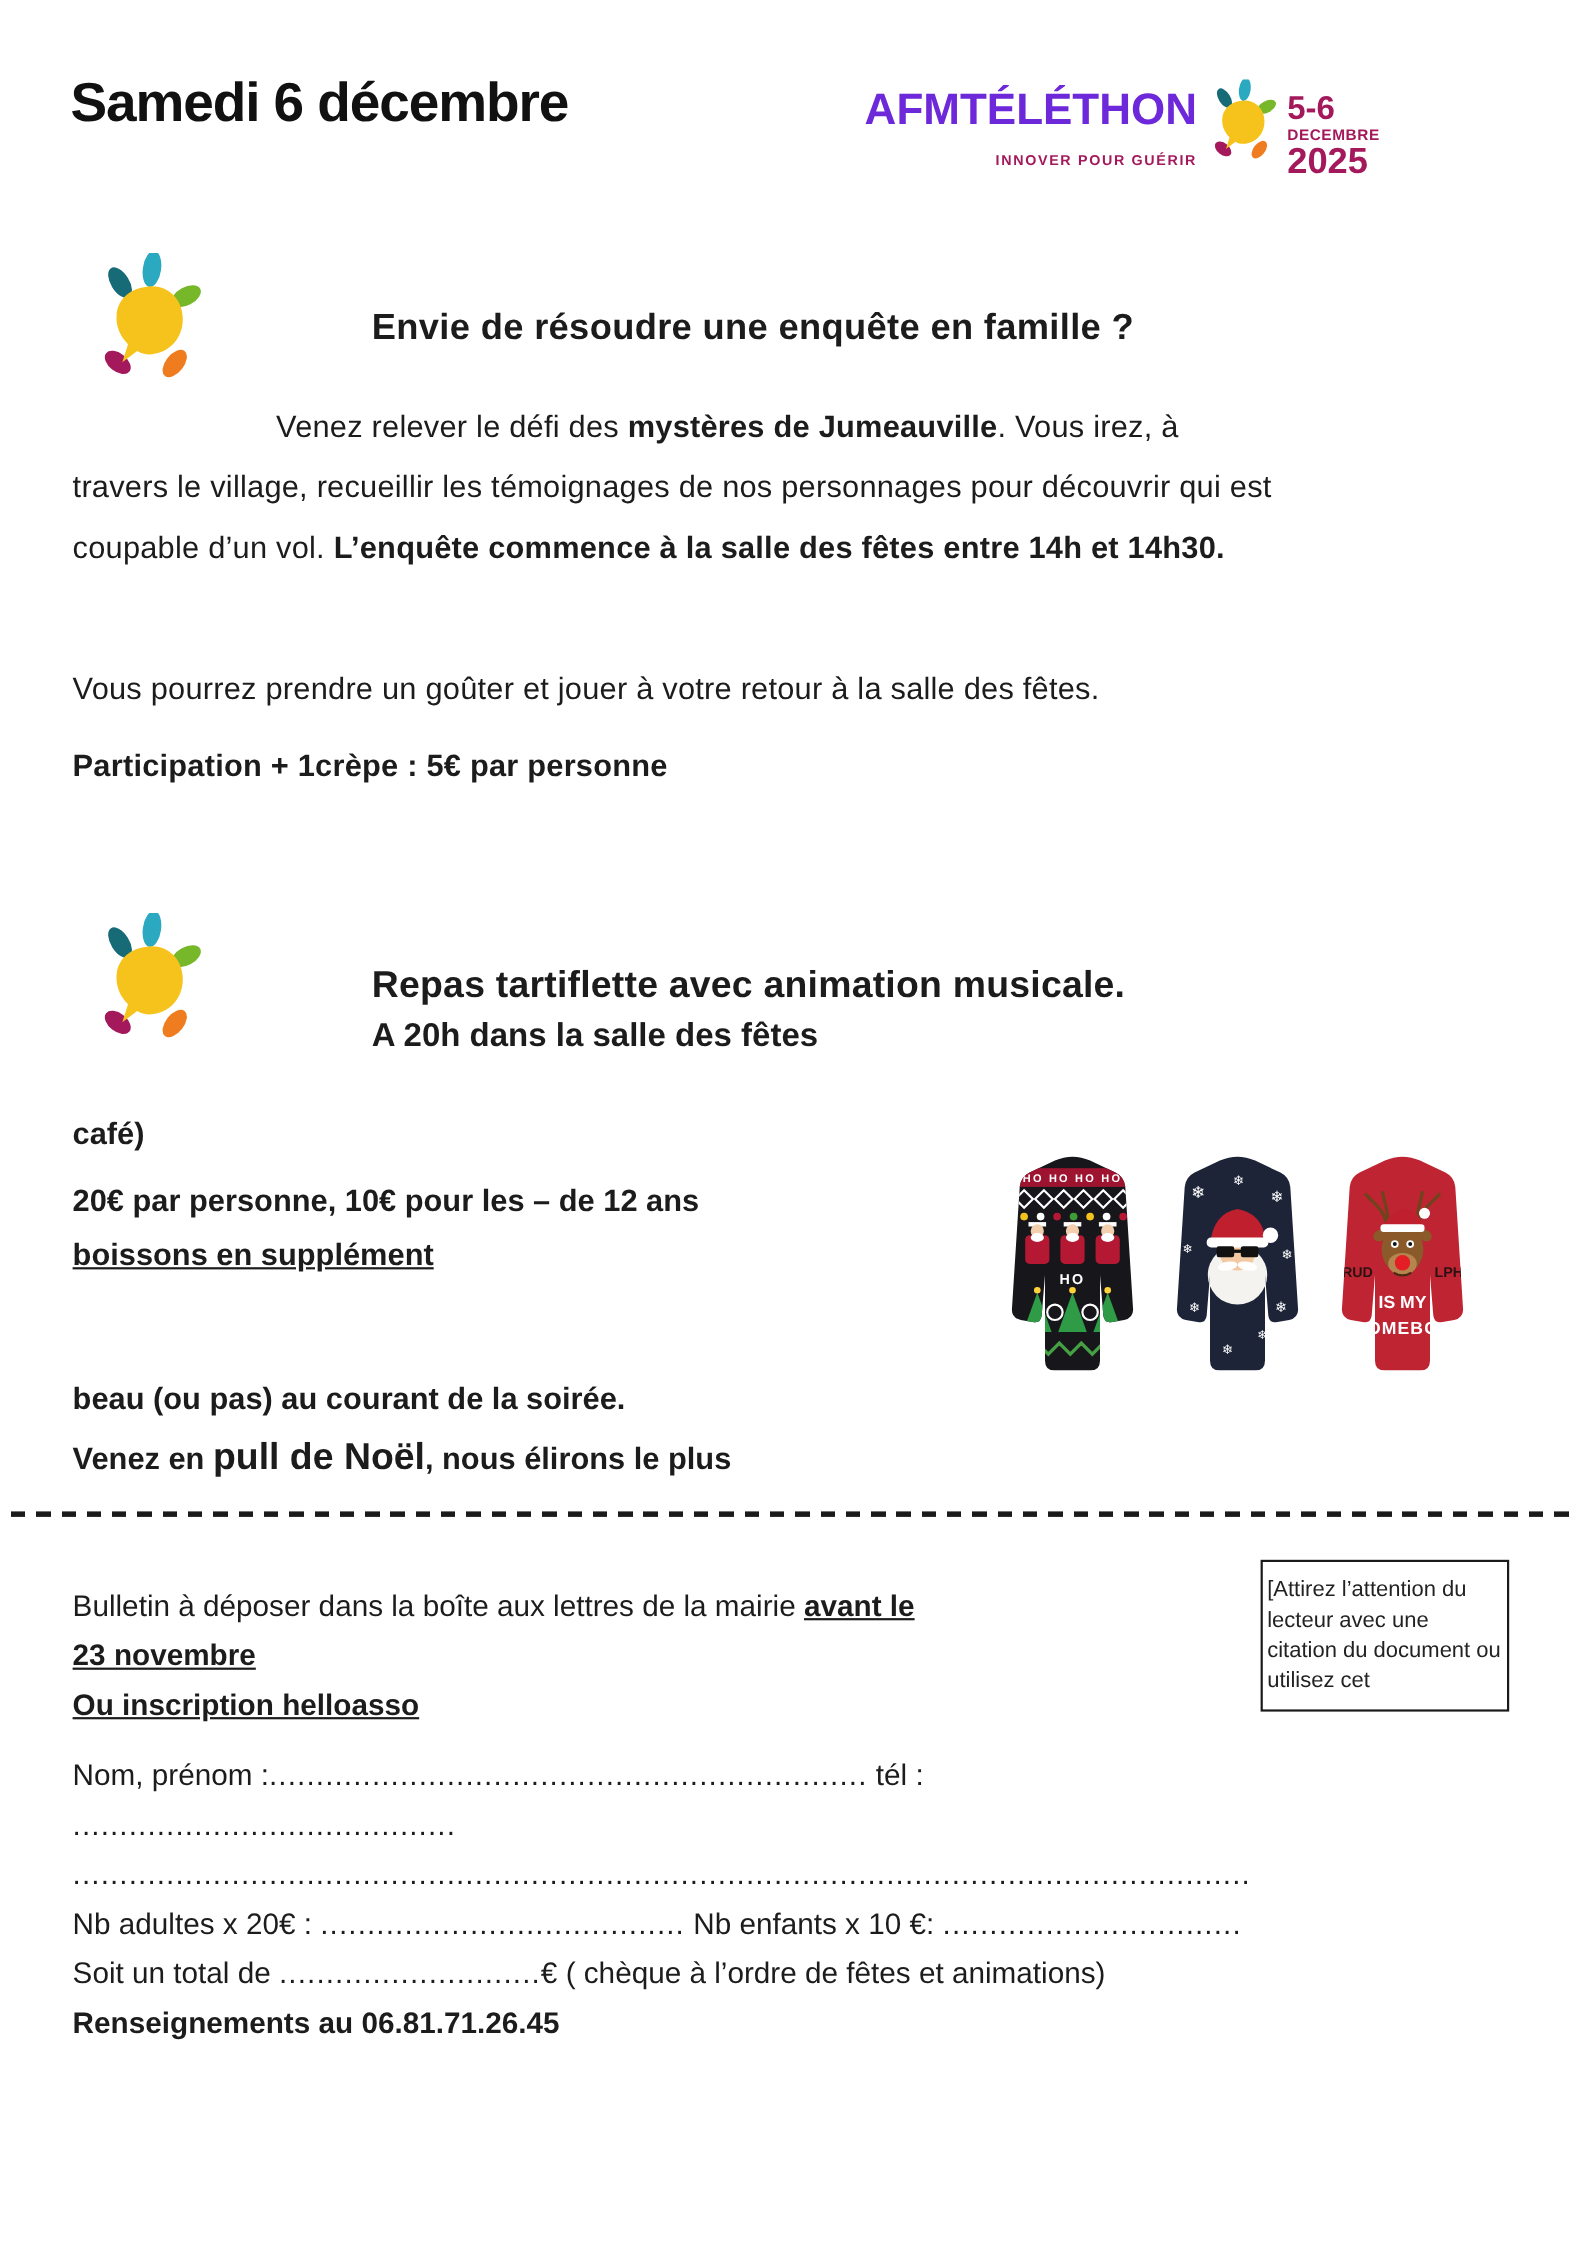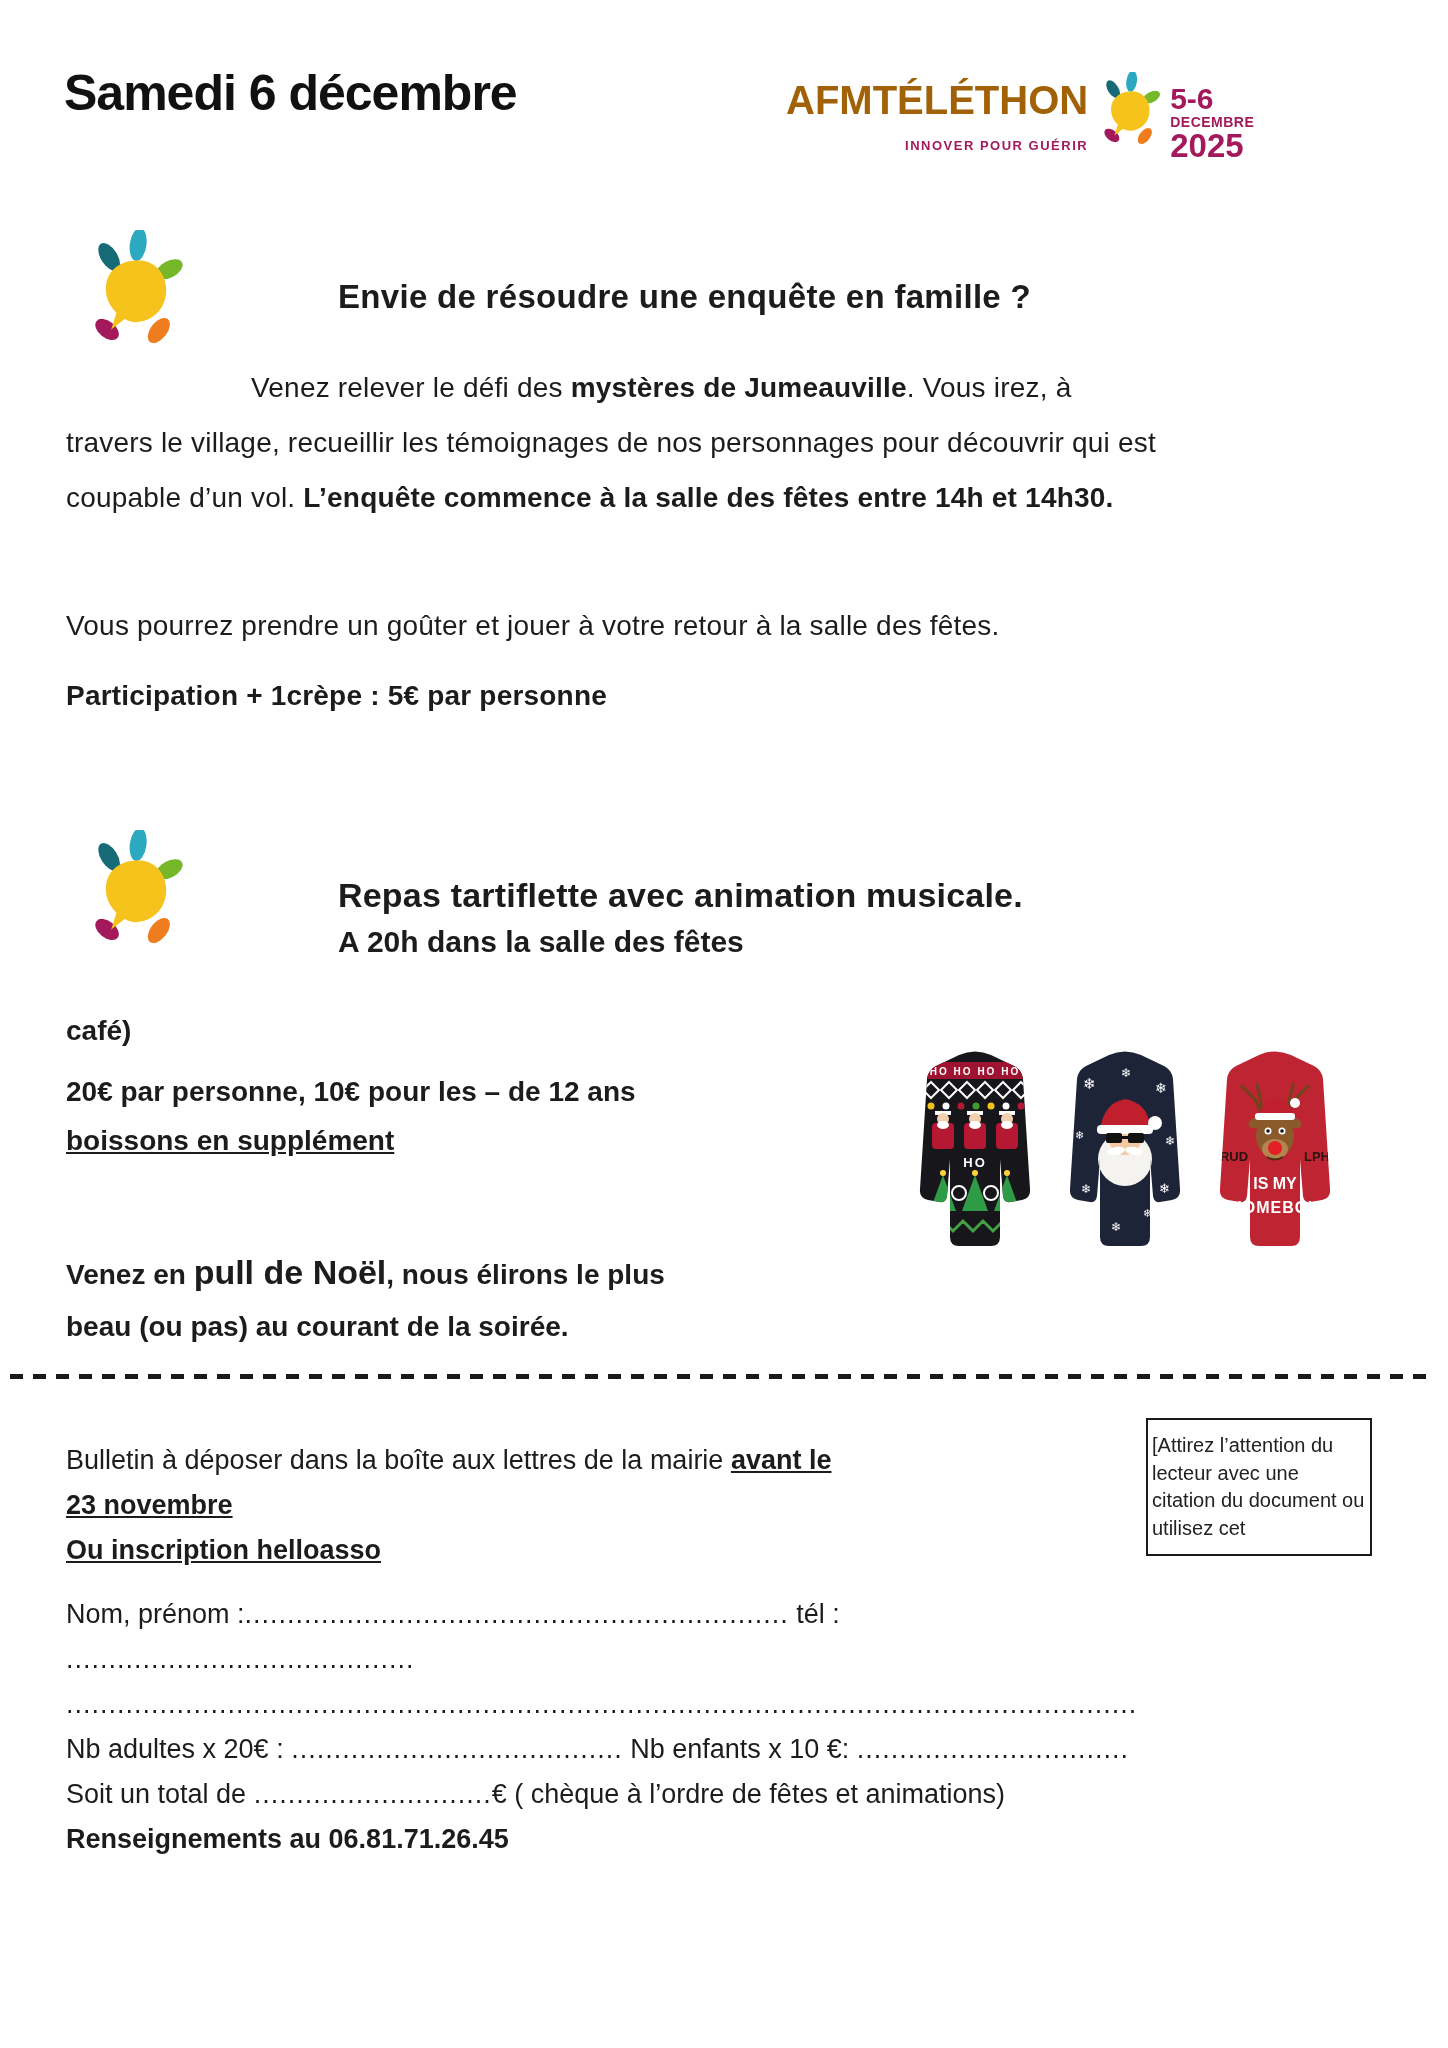--- a/index.html
+++ b/index.html
@@ -4,21 +4,21 @@
 <style>
   html,body{margin:0;padding:0;background:#ffffff;}
   .page{position:relative;width:1448px;height:2048px;background:#ffffff;overflow:hidden;
         font-family:"Liberation Sans",sans-serif;color:#1c1c1c;}
   .abs{position:absolute;}
 
   
   .title{left:64px;top:64px;font-size:50px;font-weight:800;letter-spacing:-1px;color:#111;}
   .logo{left:786px;top:80px;display:flex;align-items:flex-start;gap:8px;}
   .logo-textwrap{text-align:right;}
-  .logo-brand{font-size:40px;font-weight:800;color:#a16207;line-height:1;}
+  .logo-brand{font-size:40px;font-weight:800;color:#6d28d9;line-height:1;}
   .logo-tagline{font-size:13px;font-weight:700;color:#a3195b;letter-spacing:1.5px;margin-top:18px;}
   .logo-sun{margin-top:-8px;}
   .logo-dates{color:#a3195b;font-weight:800;line-height:1.02;margin-top:4px;text-align:left;}
   .logo-days{font-size:30px;}
   .logo-month{font-size:14px;letter-spacing:.5px;}
   .logo-year{font-size:33px;}
 
   
   .icon1{left:82px;top:230px;}
   .icon2{left:82px;top:830px;}
@@ -234,22 +234,22 @@
         </g>
         <text x="29" y="120" text-anchor="middle" font-size="13" font-weight="bold" fill="#2b1212" font-family="Liberation Sans, sans-serif">RUD</text>
         <text x="112" y="120" text-anchor="middle" font-size="13" font-weight="bold" fill="#2b1212" font-family="Liberation Sans, sans-serif">LPH</text>
         <text x="70" y="148" text-anchor="middle" font-size="16" font-weight="bold" fill="#ffffff" font-family="Liberation Sans, sans-serif">IS MY</text>
         <text x="70" y="172" text-anchor="middle" font-size="16" font-weight="bold" fill="#ffffff" letter-spacing="1" font-family="Liberation Sans, sans-serif">HOMEBOY</text>
       </g>
     </svg>
   </div>
 
   <div class="abs pull">
+    <div>beau (ou pas) au courant de la soirée.</div>
     <div><span>Venez en </span><span class="pull-big">pull de Noël</span><span>, nous élirons le plus</span></div>
-    <div>beau (ou pas) au courant de la soirée.</div>
   </div>
 
   <div class="abs dashes"></div>
 
   <div class="abs bulletin">
     <div><span>Bulletin à déposer dans la boîte aux lettres de la mairie </span><span class="bold u">avant le</span></div>
     <div class="bold u"> 23 novembre</div>
     <div class="bold u">Ou inscription helloasso</div>
   </div>
 

